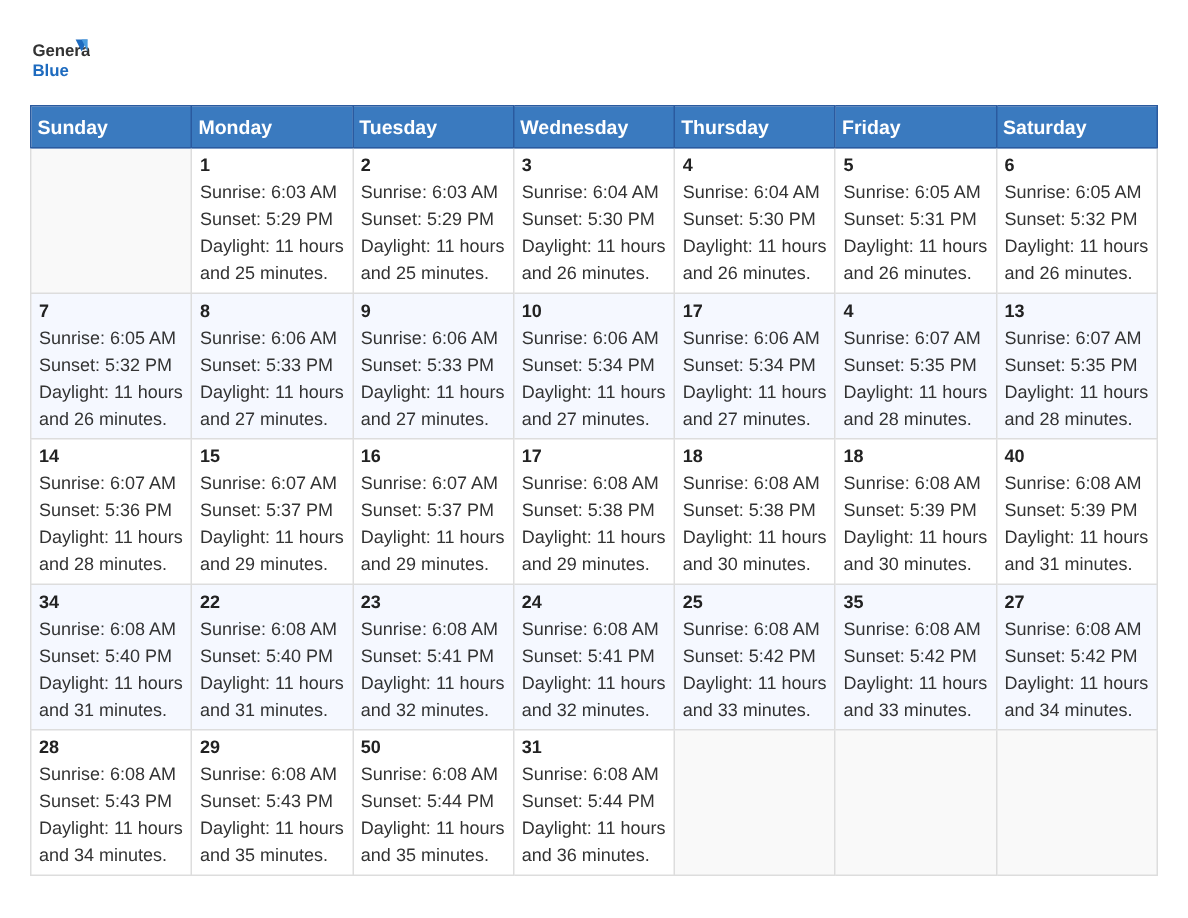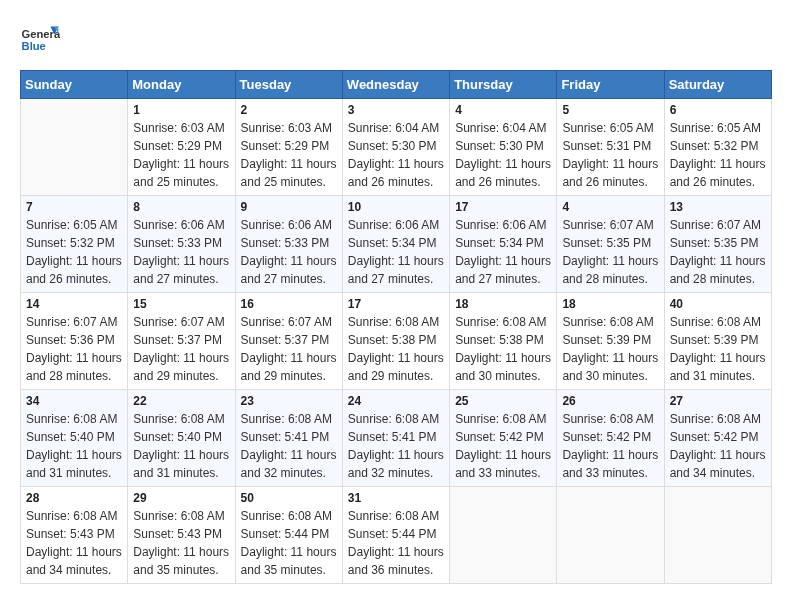--- a/index.html
+++ b/index.html
@@ -209,21 +209,21 @@
         </td>
         <td>
           <span class="day-number">24</span>
           <div class="day-info">Sunrise: 6:08 AM<br>Sunset: 5:41 PM<br>Daylight: 11 hours and 32 minutes.</div>
         </td>
         <td>
           <span class="day-number">25</span>
           <div class="day-info">Sunrise: 6:08 AM<br>Sunset: 5:42 PM<br>Daylight: 11 hours and 33 minutes.</div>
         </td>
         <td>
-          <span class="day-number">26</span>
+          <span class="day-number">35</span>
           <div class="day-info">Sunrise: 6:08 AM<br>Sunset: 5:42 PM<br>Daylight: 11 hours and 33 minutes.</div>
         </td>
         <td>
           <span class="day-number">27</span>
           <div class="day-info">Sunrise: 6:08 AM<br>Sunset: 5:42 PM<br>Daylight: 11 hours and 34 minutes.</div>
         </td>
       </tr>
       <tr>
         <td>
           <span class="day-number">28</span>

